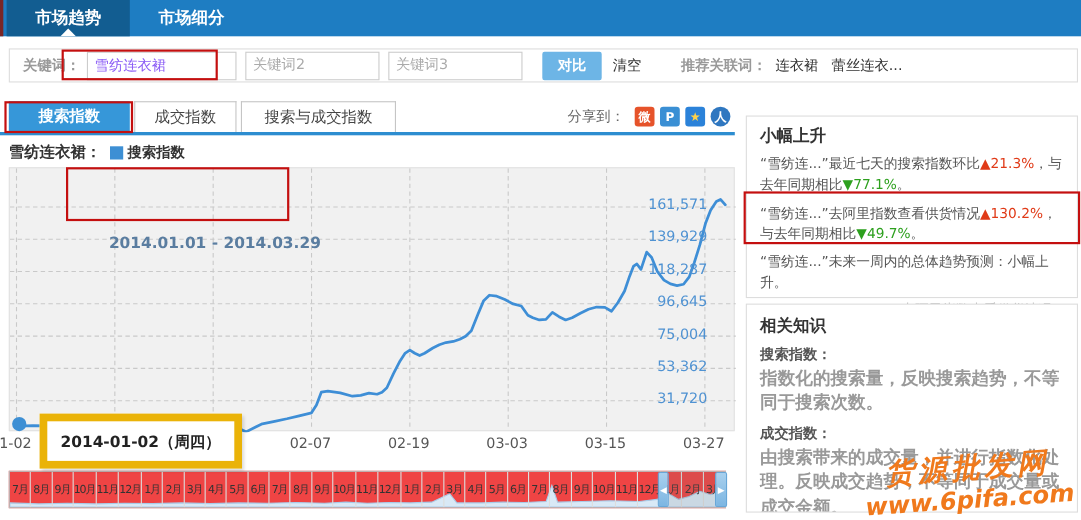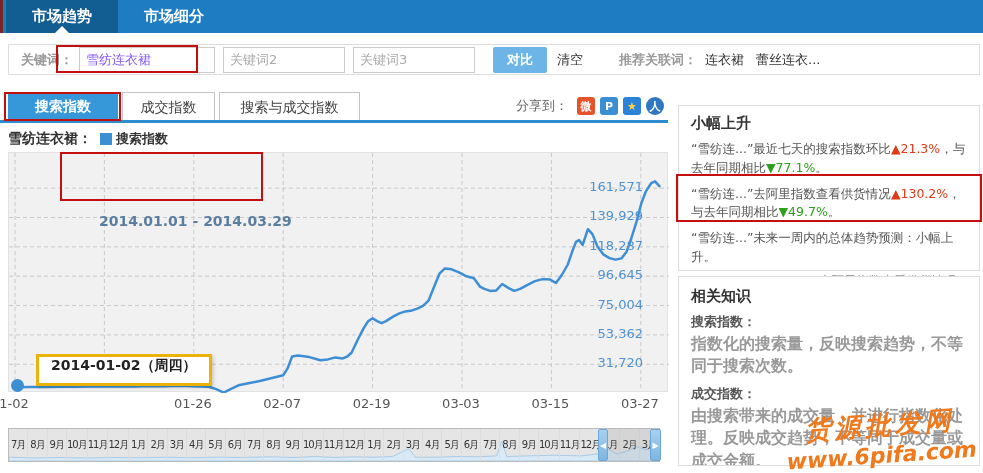--- a/index.html
+++ b/index.html
@@ -50,28 +50,28 @@
 
   
   #chart-wrap { position:absolute; left:8px; top:152px; width:660px; height:262px; }
   #plot { position:absolute; left:0; top:0; width:660px; height:240px; background:#f1f1f1; border:1px solid #e2e2e2; }
   #trend-svg { position:absolute; left:0; top:0; }
   #date-range { position:absolute; left:90px; top:20px; color:#5a7da0; font-weight:bold; font-size:14px; z-index:5;margin-top:40px; }
   .y-label { position:absolute; right:24px; width:70px; text-align:right; color:#4f92d2; font-size:13px; z-index:4; }
   .x-label { position:absolute; top:244px; width:44px; text-align:center; color:#555; font-size:13px; }
   #start-dot { position:absolute; left:3px; top:227px; width:13px; height:13px; border-radius:50%;
              background:#3d8fd4; z-index:6; }
-  #tooltip { position:absolute; left:28px; top:202px; background:#fff; border:3px solid #eab308;
-             box-shadow:2px 2px 3px rgba(0,0,0,0.15); padding:0 12px 8px 12px; z-index:7; white-space:nowrap; }
+  #tooltip { position:absolute; left:28px; top:224px; background:#fff; border:7px solid #eab308;
+             box-shadow:2px 2px 3px rgba(0,0,0,0.15); padding:10px 12px 8px 12px; z-index:7; white-space:nowrap; }
   #tooltip .tt-date { font-size:14px; font-weight:bold; color:#222; }
   #tooltip .tt-val { margin-top:6px; color:#3d8fd4; font-weight:bold; font-size:13px; }
   #tooltip .tt-num { font-size:15px; margin-left:4px; }
 
   
-  #slider { position:absolute; left:8px; top:428px; width:652px; height:34px; border:1px solid #bbb; background:#e5e5e5; }
+  #slider { position:absolute; left:8px; top:428px; width:652px; height:34px; border:1px solid #bbb; background:#ef4444; }
   #ov-svg { position:absolute; left:0; bottom:0; pointer-events:none; }
   #month-row { position:absolute; left:0; top:0; width:100%; height:100%; display:flex; }
   .month-cell { flex:1; border-right:1px solid #ddd; font-size:10px; color:#333; display:flex; align-items:center;
              justify-content:center; letter-spacing:-1px; white-space:nowrap; overflow:visible; }
   #sel-region { position:absolute; left:599px; top:0; width:42px; height:100%; background:rgba(120,120,120,0.15); }
   .sl-handle { position:absolute; top:0; height:100%; background:linear-gradient(#a8d0ee,#7db6e2);
              border:1px solid #68a7d8; border-radius:2px; color:#fff; font-size:8px; display:flex;
              align-items:center; justify-content:center; cursor:ew-resize; z-index:3; }
   #handle-left { left:589px; width:10px; }
   #handle-right { left:641px; width:11px; }

